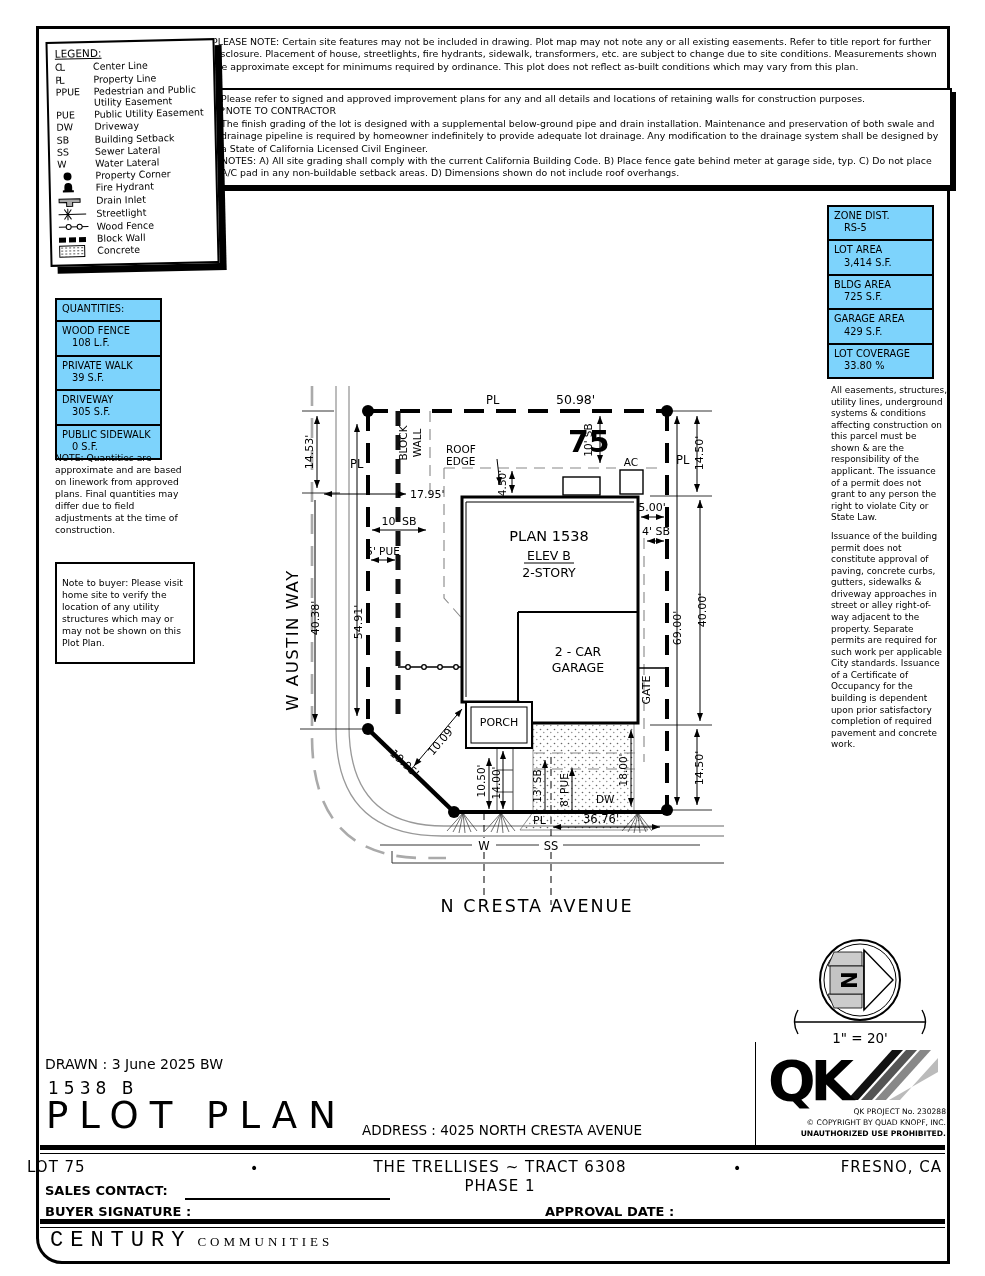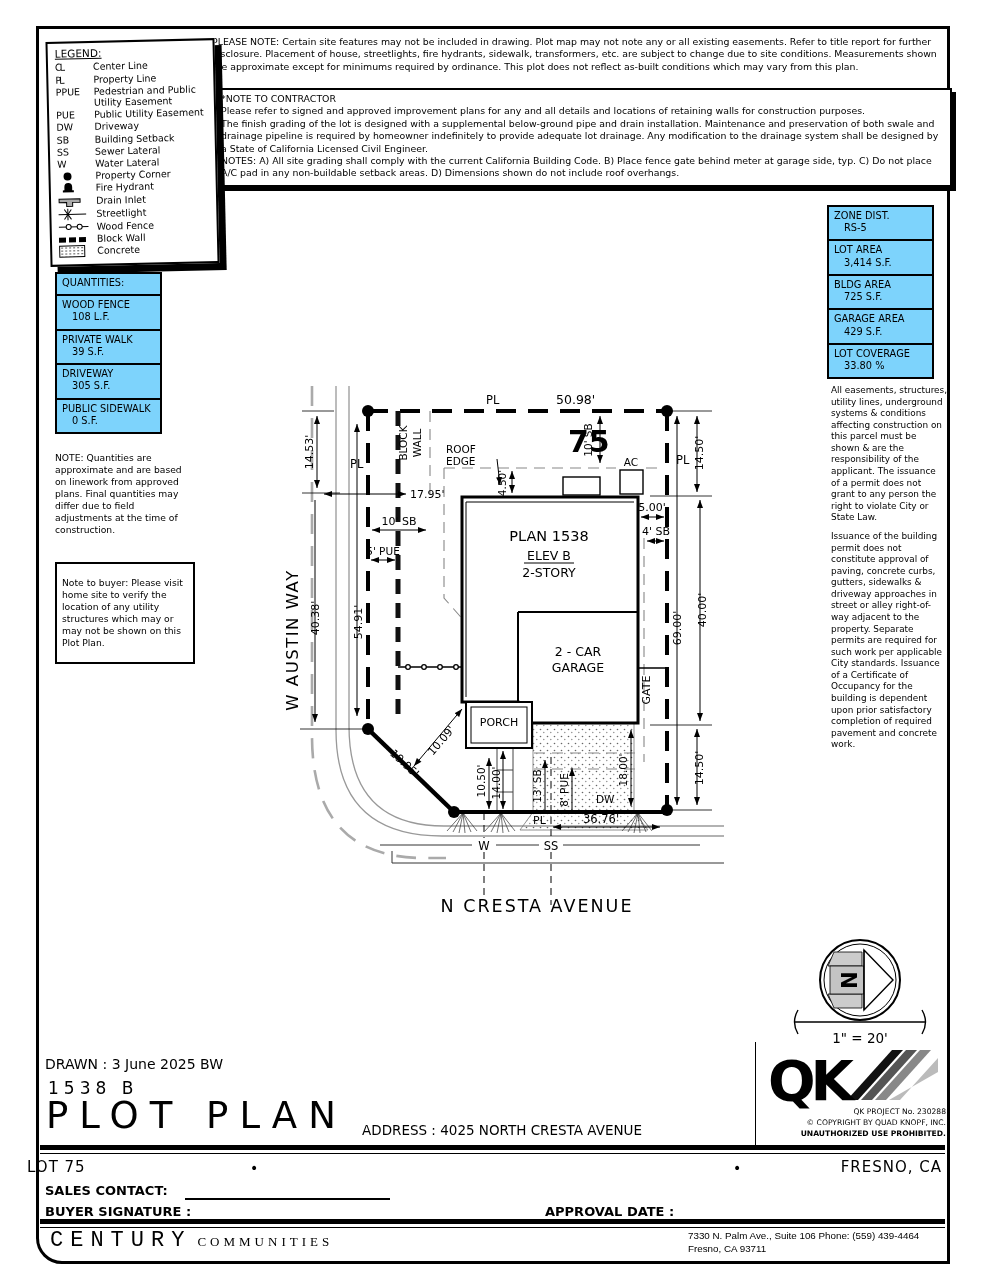--- a/index.html
+++ b/index.html
@@ -25,21 +25,21 @@
     background-image:radial-gradient(#555 0.8px,transparent 1px);background-size:4px 3px;}
   
   #topnote{left:212px;top:36px;width:736px;font-size:9.4px;line-height:1.32;}
   #connote{left:212px;top:88px;width:722px;border:2px solid #000;box-shadow:4px 4px 0 #000;
            padding:3px 7px 5px 7px;font-size:9.4px;line-height:1.32;background:#fff;}
   
   .tbl{border:2px solid #000;background:#7dd3fc;}
   .tbl .cell{border-top:2px solid #000;padding:3px 4px 5px 5px;font-size:9.8px;line-height:1.25;}
   .tbl .cell:first-child{border-top:none;}
   .tbl .val{padding-left:10px;}
-  #quant{left:55px;top:272px;width:103px;}
+  #quant{left:55px;top:298px;width:103px;}
   #qnote{left:55px;top:452px;width:128px;font-size:9.2px;line-height:1.3;}
   #bnote{left:55px;top:562px;width:126px;border:2px solid #000;padding:13px 5px;
          font-size:9.2px;line-height:1.3;}
   #zone{left:827px;top:205px;width:103px;}
   #znotes{left:831px;top:385px;width:116px;font-size:8.9px;line-height:1.3;}
   #znotes .p2{margin-top:7px;}
   
   .rule{left:40px;width:905px;border-top:5px solid #000;border-bottom:1.5px solid #000;height:3px;}
   #drawn{left:45px;top:1056px;font-size:14px;}
   #model{left:48px;top:1078px;font-size:17px;letter-spacing:5px;}
@@ -359,22 +359,22 @@
     <div class="lrow">
       <span class="lsym">
           <span class="conc"></span>
         </span>
       <span class="ltxt">Concrete</span>
       </div>
   </div>
 
   <div class="abs z2" id="topnote">PLEASE NOTE:  Certain site features may not be included in drawing.  Plot map may not note any or all existing easements.  Refer to title report for further disclosure.  Placement of house, streetlights, fire hydrants, sidewalk, transformers, etc. are subject to change due to site conditions.  Measurements shown are approximate except for minimums required by ordinance.  This plot does not reflect as-built conditions which may vary from this plan.</div>
   <div class="abs z2" id="connote">
+    <div>Please refer to signed and approved improvement plans for any and all details and locations of retaining walls for construction purposes.</div>
     <div>*NOTE TO CONTRACTOR</div>
-    <div>Please refer to signed and approved improvement plans for any and all details and locations of retaining walls for construction purposes.</div>
     <div>The finish grading of the lot is designed with a supplemental below-ground pipe and drain installation.  Maintenance and preservation of both swale and drainage pipeline is required by homeowner indefinitely to provide adequate lot drainage.  Any modification to the drainage system shall be designed by a State of California Licensed Civil Engineer.</div>
     <div>NOTES:  A) All site grading shall comply with the current California Building Code.  B) Place fence gate behind meter at garage side, typ.  C) Do not place A/C pad in any non-buildable setback areas.  D) Dimensions shown do not include roof overhangs.</div>
   </div>
 
   <div class="abs z2 tbl" id="quant">
     <div class="cell">QUANTITIES:</div>
     <div class="cell">
       <div>WOOD FENCE</div>
         <div class="val">108 L.F.</div>
       </div>
@@ -428,31 +428,31 @@
   <div class="abs z2" id="qkdiv"></div>
   <div class="abs z2" id="qktext">
     <div>QK PROJECT No. 230288</div>
     <div>©  COPYRIGHT BY QUAD KNOPF, INC.</div>
     <div style="font-weight:bold">UNAUTHORIZED USE PROHIBITED.</div>
   </div>
   <div class="abs z2 rule" style="top:1145px"></div>
 
   <div class="abs z2" id="lotlbl">LOT 75</div>
   <div class="abs z2 bullet" style="left:250px">•</div>
+  <div class="abs z2" id="tractblk">
+    <div>THE TRELLISES ~ TRACT 6308</div>
+    <div>PHASE 1</div>
+  </div>
   <div class="abs z2 bullet" style="left:733px">•</div>
   <div class="abs z2" id="citylbl">FRESNO, CA</div>
 
   <div class="abs z2" id="saleslbl">SALES CONTACT:</div>
   <div class="abs z2 sig" style="left:185px;top:1184px;width:205px"></div>
   <div class="abs z2" id="buyerlbl">BUYER SIGNATURE :</div>
   <div class="abs z2 sig" style="left:218px;top:1205px;width:360px"></div>
   <div class="abs z2" id="apprlbl">APPROVAL DATE :</div>
   <div class="abs z2 sig" style="left:670px;top:1205px;width:195px"></div>
 
   <div class="abs z2 rule" style="top:1219px"></div>
   <div class="abs z2" id="century">
     <span class="c1">CENTURY</span><span class="c2">COMMUNITIES</span>
   </div>
-  <div class="abs z2" id="contact">
-    <div>7330 N. Palm Ave., Suite 106    Phone:  (559) 439-4464</div>
-    <div>Fresno, CA  93711</div>
-  </div>
 </div>
 
 </body></html>

